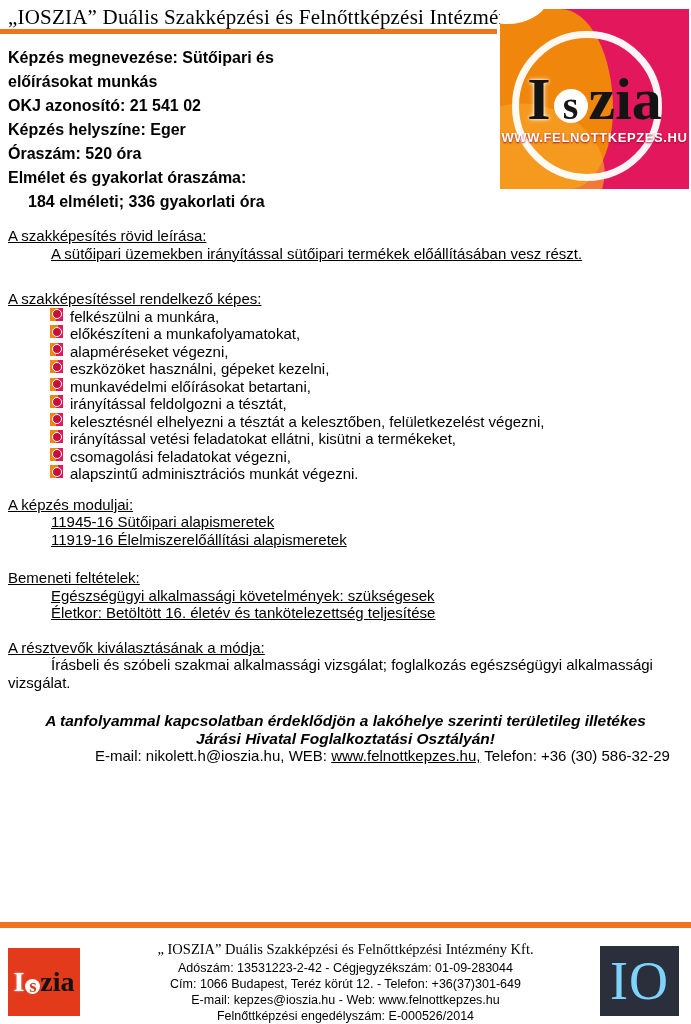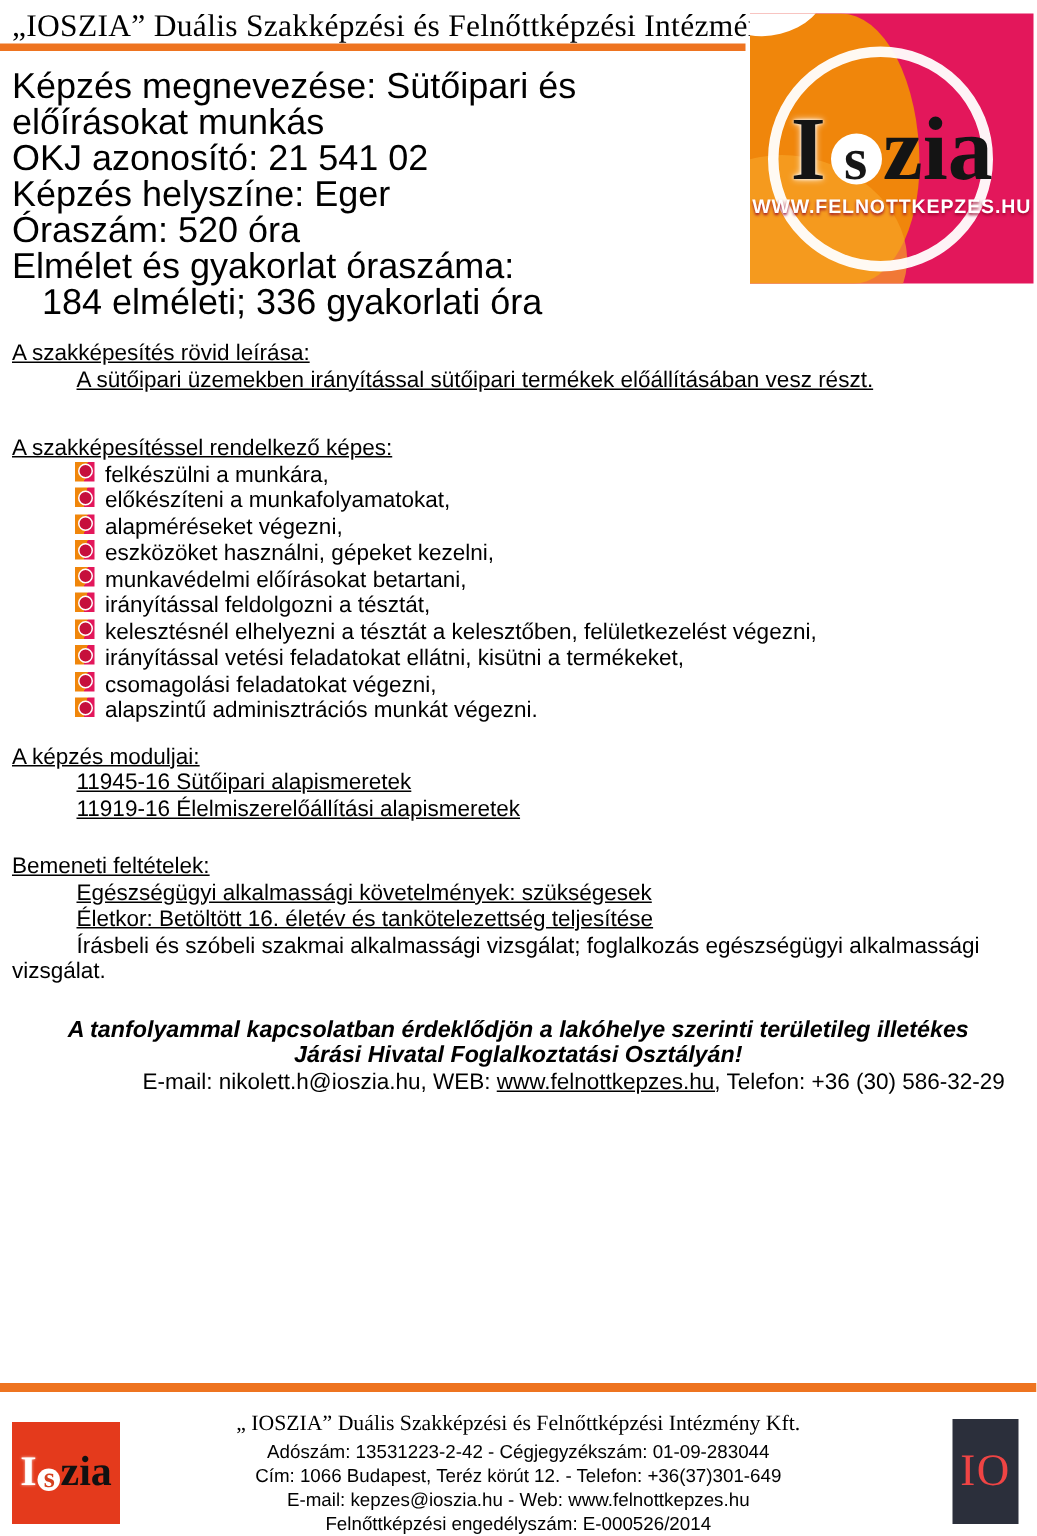--- a/index.html
+++ b/index.html
@@ -92,22 +92,22 @@
     color: #fff;
     font-size: 13px; font-weight: bold;
     letter-spacing: 0.6px;
     text-shadow: 0 1px 2px rgba(150,0,40,.9);
   }
 
   
   .course {
     margin: 16px 0 12px 8px;
     width: 482px;
-    font-size: 24px;
-    font-weight: normal;
+    font-size: 16px;
+    font-weight: bold;
     line-height: 24px;
   }
   .course .indent { padding-left: 20px; }
 
   
   .content { margin: 0 8px; font-size: 15px; line-height: 17.5px; }
   .heading {
     font-size: 15px; font-weight: normal;
     text-decoration: underline;
     margin-top: 17px;
@@ -175,26 +175,26 @@
     text-align: center;
   }
   .footer-company {
     font-family: "Liberation Serif", serif;
     font-size: 14.5px;
     margin-bottom: 2px;
   }
   .footer-line { font-size: 12.5px; line-height: 16px; }
   .footer-logo-right {
     position: absolute; right: 12px; top: 10px;
-    width: 44px; height: 70px;
+    width: 79px; height: 70px;
     background: #2B2F3B;
-    color: #ef4444;
+    color: #7dd3fc;
     display: flex; align-items: center; justify-content: center;
     font-family: "Liberation Serif", serif;
-    font-size: 30px;
+    font-size: 54px;
     letter-spacing: 1px;
   }
 </style>
 </head>
 <body>
 
 <div>
 
   <div class="header-title">„IOSZIA” Duális Szakképzési és Felnőttképzési Intézmény</div>
   <div class="header-rule"></div>
@@ -272,20 +272,21 @@
       </div>
 
     <div class="heading mt-sm">A képzés moduljai:</div>
     <div class="indent1">11945-16 Sütőipari alapismeretek</div>
     <div class="indent1">11919-16 Élelmiszerelőállítási alapismeretek</div>
 
     <div class="heading mt-md">Bemeneti feltételek:</div>
     <div class="indent1">Egészségügyi alkalmassági követelmények: szükségesek</div>
     <div class="indent1">Életkor: Betöltött 16. életév és tankötelezettség teljesítése</div>
 
+    <div class="heading">A résztvevők kiválasztásának a módja:</div>
     <div class="first-indent">Írásbeli és szóbeli szakmai alkalmassági vizsgálat; foglalkozás egészségügyi alkalmassági vizsgálat.</div>
 
     <div class="notice">A tanfolyammal kapcsolatban érdeklődjön a lakóhelye szerinti területileg illetékes Járási Hivatal Foglalkoztatási Osztályán!</div>
 
     <div class="contact-line"><span>E-mail: </span><span>nikolett.h@ioszia.hu</span><span>, WEB: </span><span class="link-underline">www.felnottkepzes.hu,</span><span> Telefon: </span><span>+36 (30) 586-32-29</span></div>
 
   </div>
 
   <div class="footer-rule"></div>
   <div class="footer">

